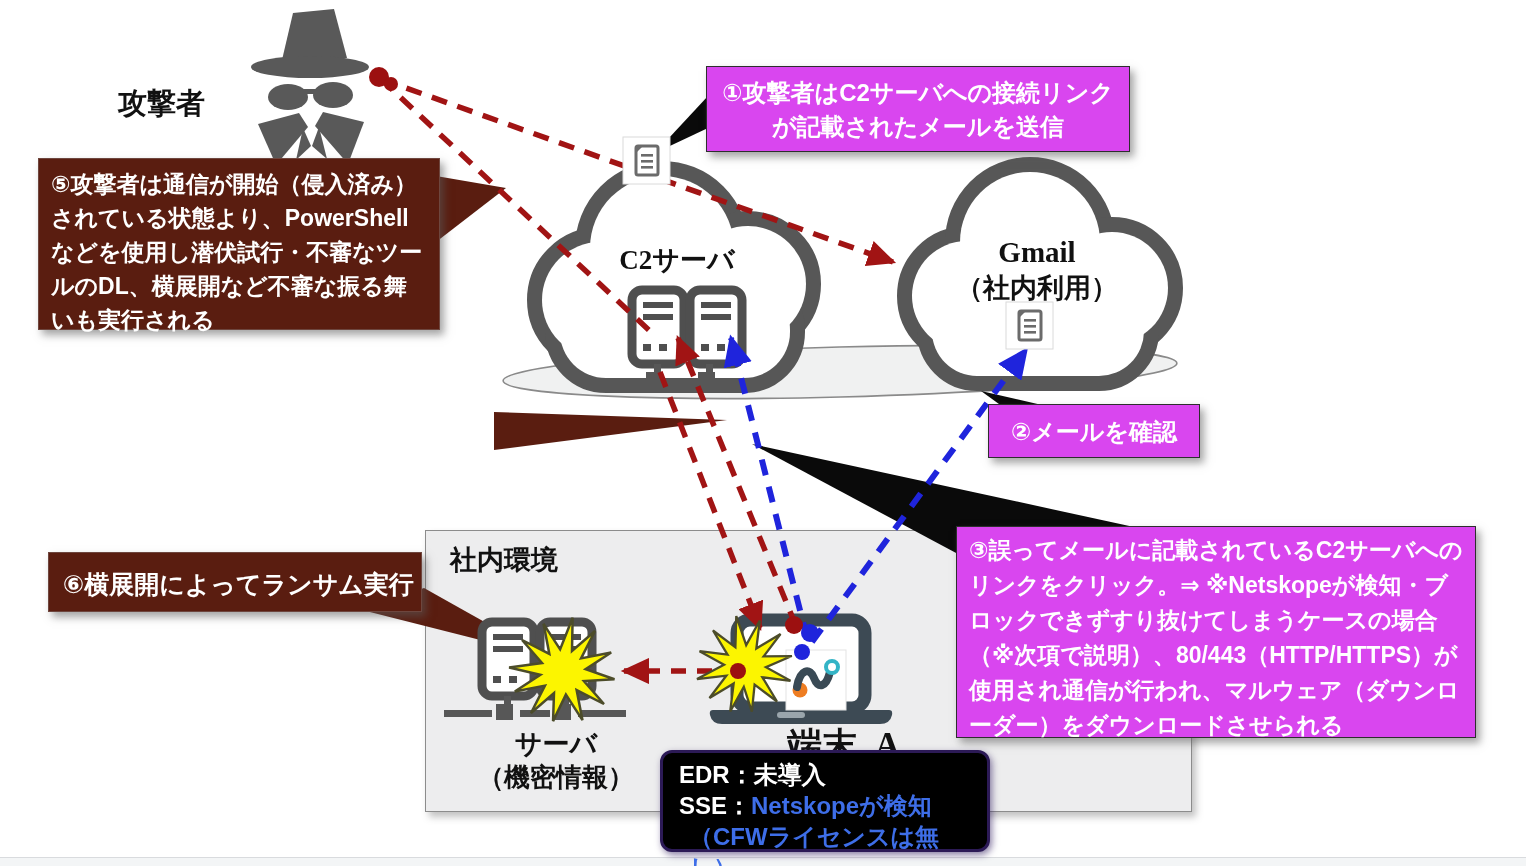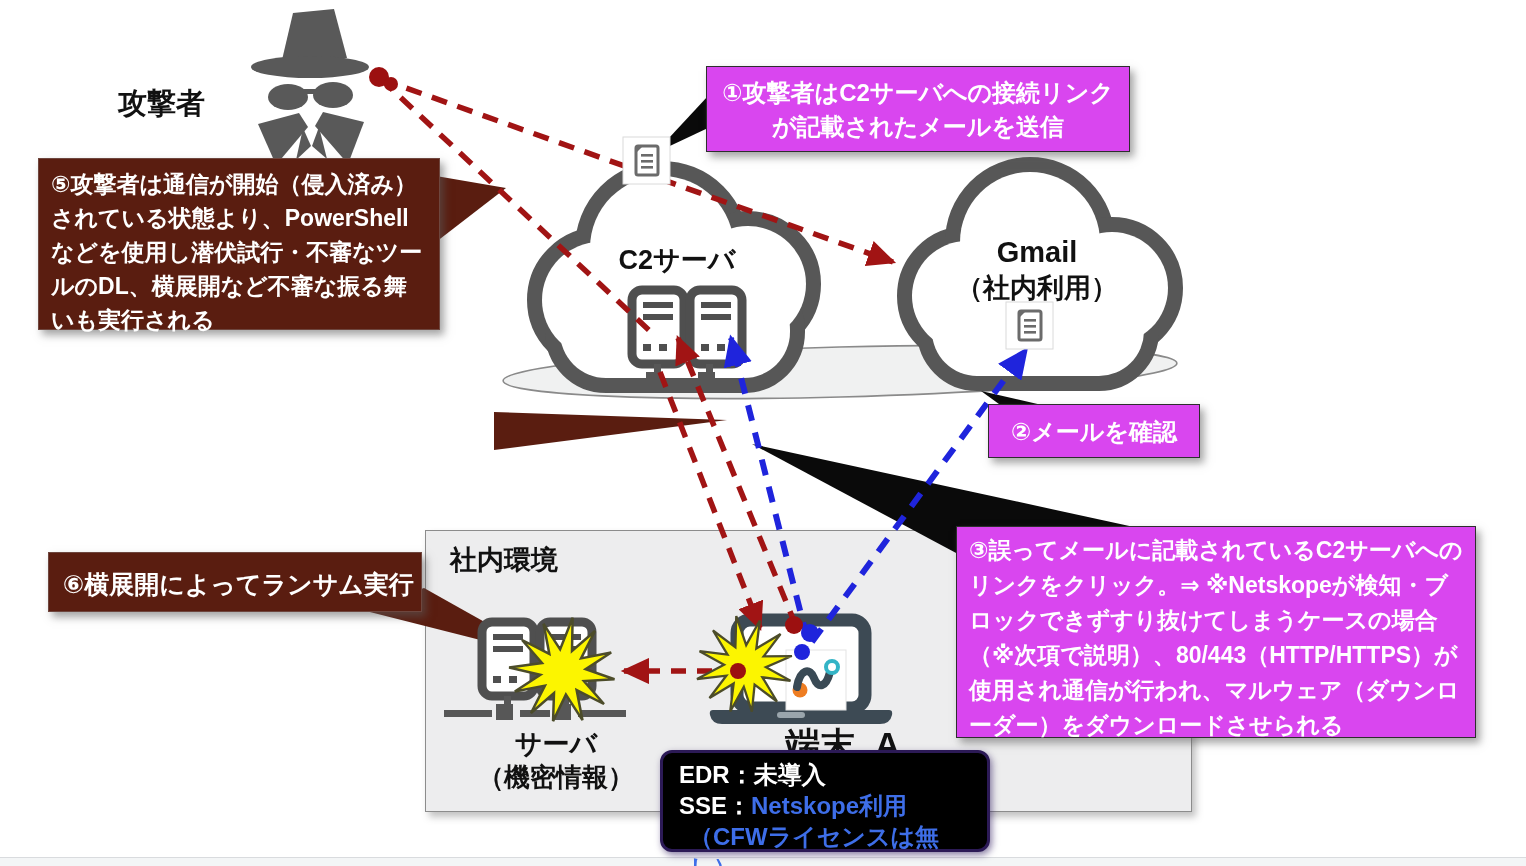--- a/index.html
+++ b/index.html
@@ -3,21 +3,21 @@
 <meta charset="utf-8">
 <style>
   html,body{margin:0;padding:0;background:#ffffff;}
   body{font-family:"Liberation Sans","DejaVu Sans",sans-serif;}
   .stage{position:relative;width:1526px;height:866px;overflow:hidden;background:#ffffff;}
   .layer{position:absolute;left:0;top:0;z-index:5;}
   .env-box{position:absolute;left:425px;top:530px;width:765px;height:280px;
     background:#ededee;border:1.5px solid #8c8c8c;box-shadow:4px 5px 7px rgba(120,120,120,.45);z-index:1;}
   .bottom-strip{position:absolute;left:0;top:857px;width:1526px;height:9px;
     background:#f3f5f6;border-top:1px solid #d9dbde;z-index:2;}
-  .lbl{position:absolute;z-index:10;color:#111;font-weight:bold;white-space:nowrap;}
+  .lbl{position:absolute;z-index:10;color:#111;font-weight:bold;white-space:nowrap;font-family:Liberation Serif, serif;}
   .cb{position:absolute;z-index:8;color:#ffffff;font-weight:bold;
     box-shadow:4px 5px 8px rgba(90,90,90,.55);box-sizing:border-box;}
   .maroon{background:#5a1d10;border:1px solid rgba(150,150,150,.35);}
   .blackbox{background:#d946ef;border:1px solid #2e2e2e;}
   .cb.center{text-align:center;}
   .status-box{position:absolute;left:660px;top:750px;width:330px;height:102px;z-index:12;
     background:#000;border:3px solid #2c1a56;border-radius:12px;color:#fff;font-weight:bold;
     font-size:24px;line-height:31px;padding:6px 16px;box-sizing:border-box;
     box-shadow:2px 3px 7px rgba(40,20,90,.55);}
   .blue-t{color:#3e6ee8;}
@@ -194,17 +194,17 @@
 
 
   <div class="cb blackbox center" style="left:988px;top:404px;width:212px;height:54px;font-size:24px;line-height:54px;text-align:center;">②メールを確認</div>
 
   <div class="cb maroon" style="left:48px;top:552px;width:374px;height:60px;font-size:25px;line-height:62px;padding-left:14px;">⑥横展開によってランサム実行</div>
 
   <div class="cb blackbox" style="left:956px;top:526px;width:520px;height:212px;font-size:23px;line-height:35px;padding:6px 12px;">③誤ってメールに記載されているC2サーバへのリンクをクリック。⇒ ※Netskopeが検知・ブロックできずすり抜けてしまうケースの場合（※次項で説明）、80/443（HTTP/HTTPS）が使用され通信が行われ、マルウェア（ダウンローダー）をダウンロードさせられる</div>
 
   <div class="status-box">
     <div>EDR：未導入</div>
-    <div><span>SSE：</span><span class="blue-t">Netskope利用</span></div>
+    <div><span>SSE：</span><span class="blue-t">Netskopeが検知</span></div>
     <div class="blue-t" style="padding-left:10px;">（CFWライセンスは無し）</div>
   </div>
 
 </div>
 
 </body></html>

